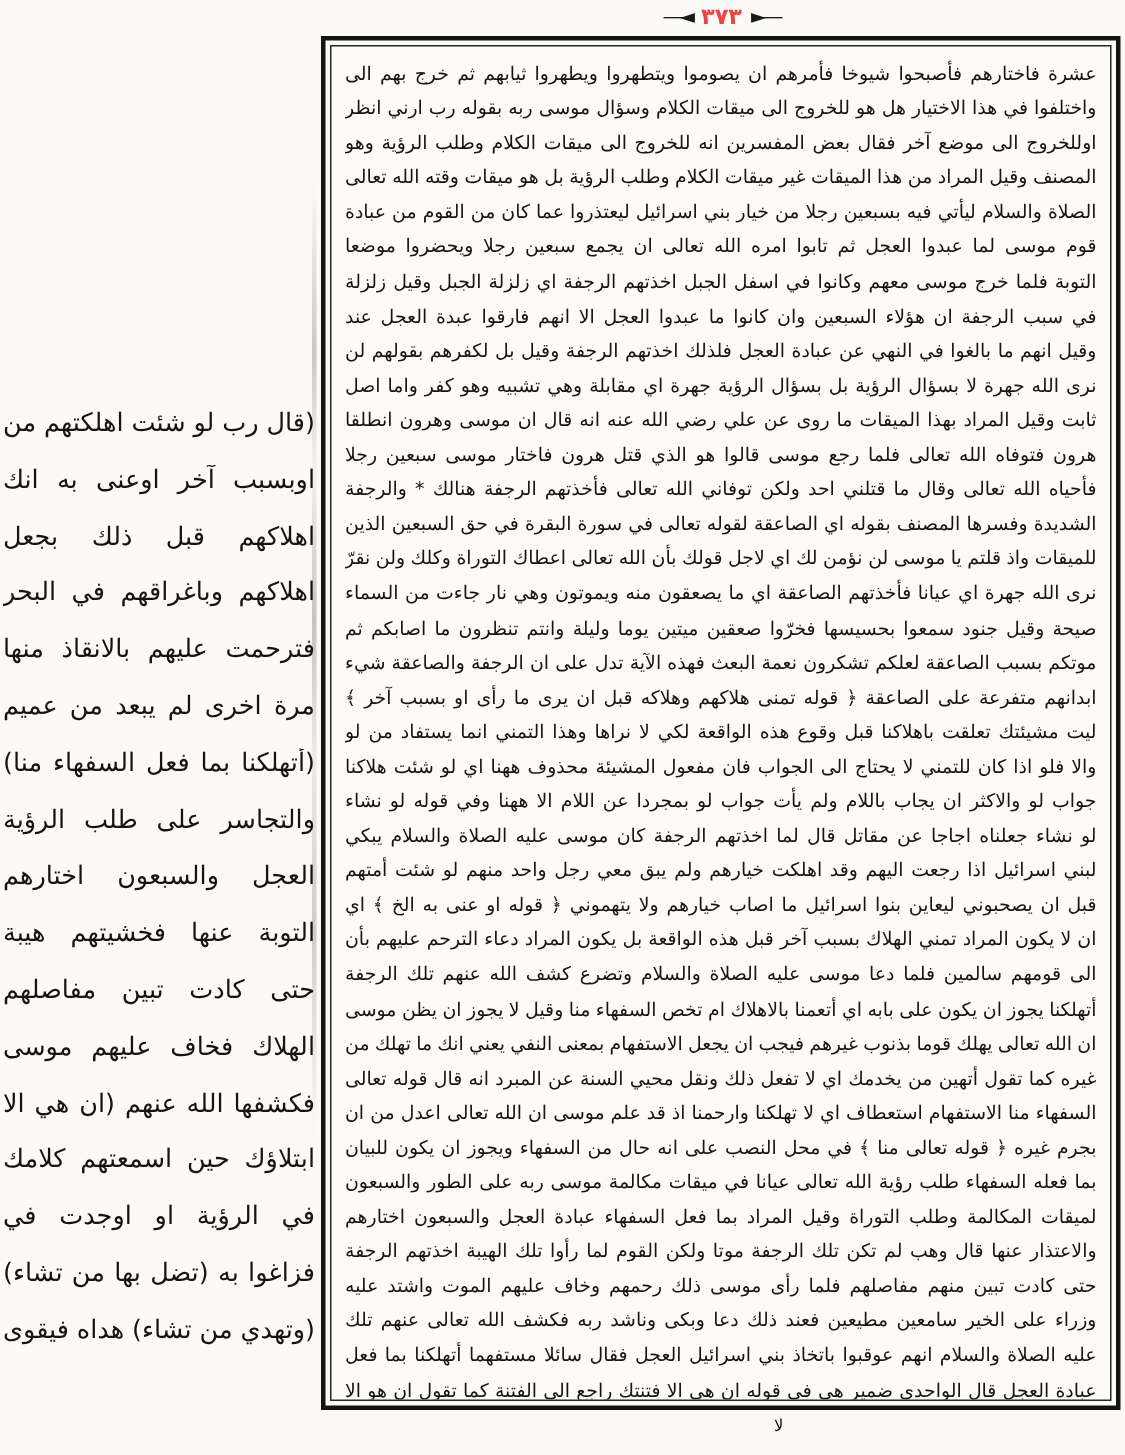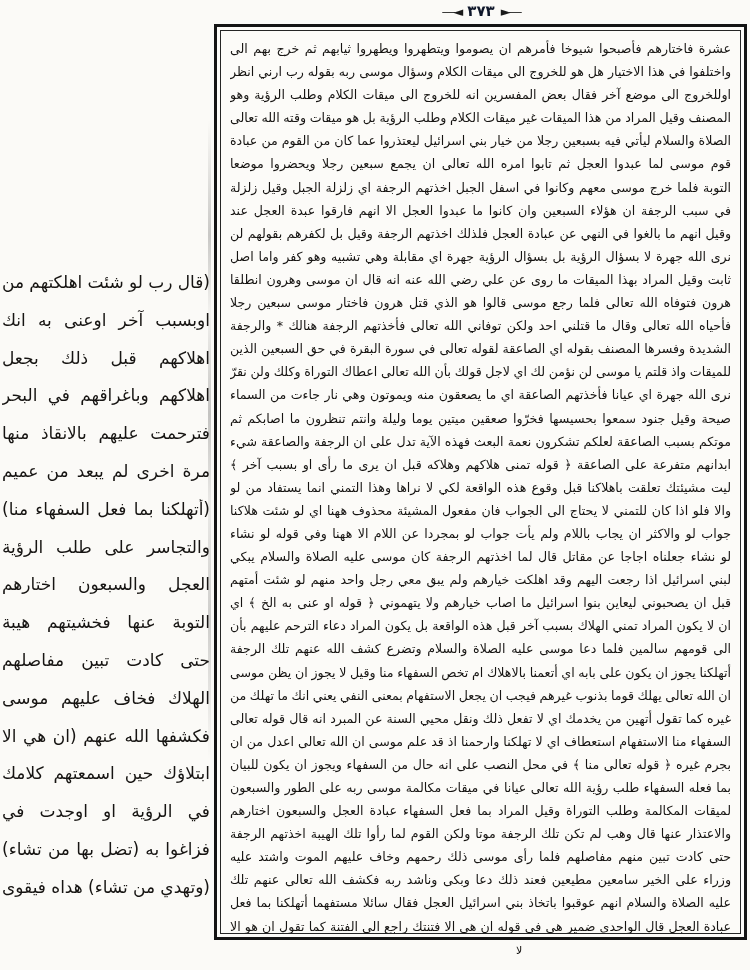--- a/index.html
+++ b/index.html
@@ -14,21 +14,21 @@
   
   .page-header {
     position: absolute;
     top: 0px; left: 215px; width: 532px; height: 22px;
     display: flex; align-items: center; justify-content: center;
     gap: 4px;
     user-select: none;
   }
   .ornament { font-size: 13px; letter-spacing: -2px; color: #1a1a1a; }
   .page-number {
-    font-size: 15px; font-weight: bold; color: #0f172a;
+    font-size: 15px; font-weight: bold; color: #ef4444;
     padding: 0 2px;
   }
   
   .frame {
     position: absolute;
     left: 214px; top: 24px;
     width: 533px; height: 916px;
     border: 3px solid #141414;
     box-sizing: border-box;
     padding: 3px;

